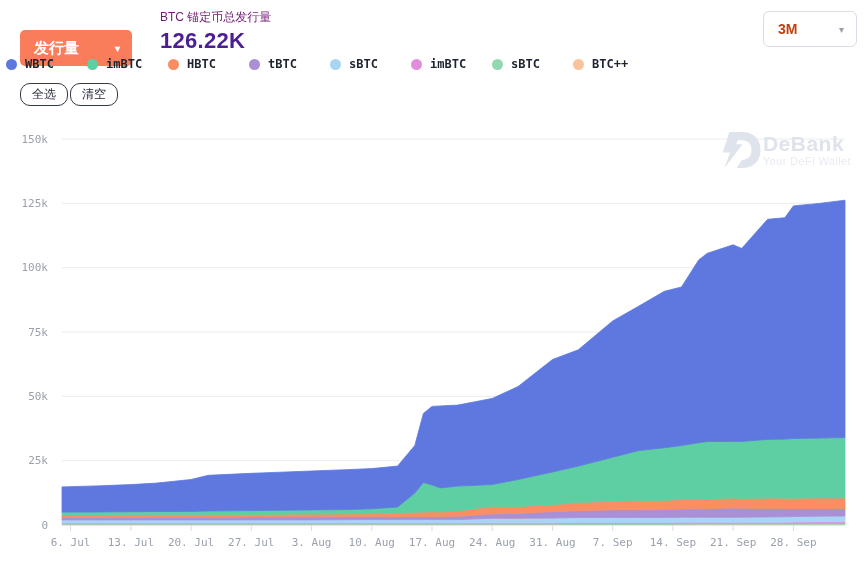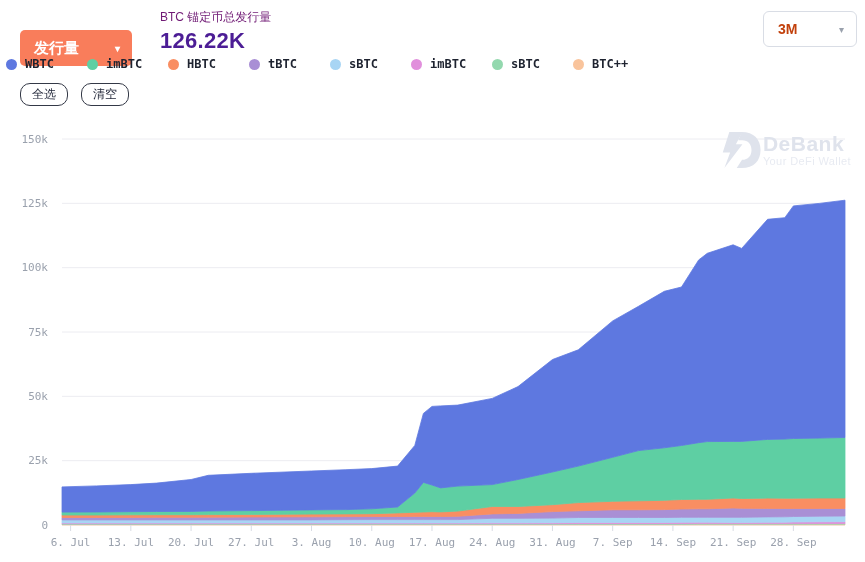--- a/index.html
+++ b/index.html
@@ -31,21 +31,21 @@
   
   .legend { position: absolute; left: 6px; top: 57px; display: flex; }
   .legend-item { display: flex; align-items: center; width: 81px; cursor: pointer; }
   .legend-dot { width: 11px; height: 11px; border-radius: 50%; margin-right: 8px; flex: none; }
   .legend-label { font-family: "DejaVu Sans Mono", monospace; font-weight: bold; font-size: 12px; color: #1e2330; white-space: nowrap; }
 
   
   .pills { position: absolute; left: 20px; top: 83px; display: flex; }
   .pill {
     border: 1.2px solid #343947; border-radius: 10px; background: #fff;
-    padding: 2px 11px; font-size: 12px; color: #23283a; margin-right: 13px; cursor: pointer;
+    padding: 2px 11px; font-size: 12px; color: #23283a; margin-right: 2px; cursor: pointer;
     font-family: "Liberation Sans", sans-serif;
   }
 
   
   .chart-wrap { position: absolute; left: 0; top: 118px; width: 865px; height: 444px; }
   .chart-wrap svg { display: block; }
   .axis-text { font-family: "DejaVu Sans Mono", monospace; font-size: 11px; fill: #9aa1ad; }
 
   
   .watermark { position: absolute; right: 14px; top: 126px; display: flex; align-items: center; pointer-events: none; }

